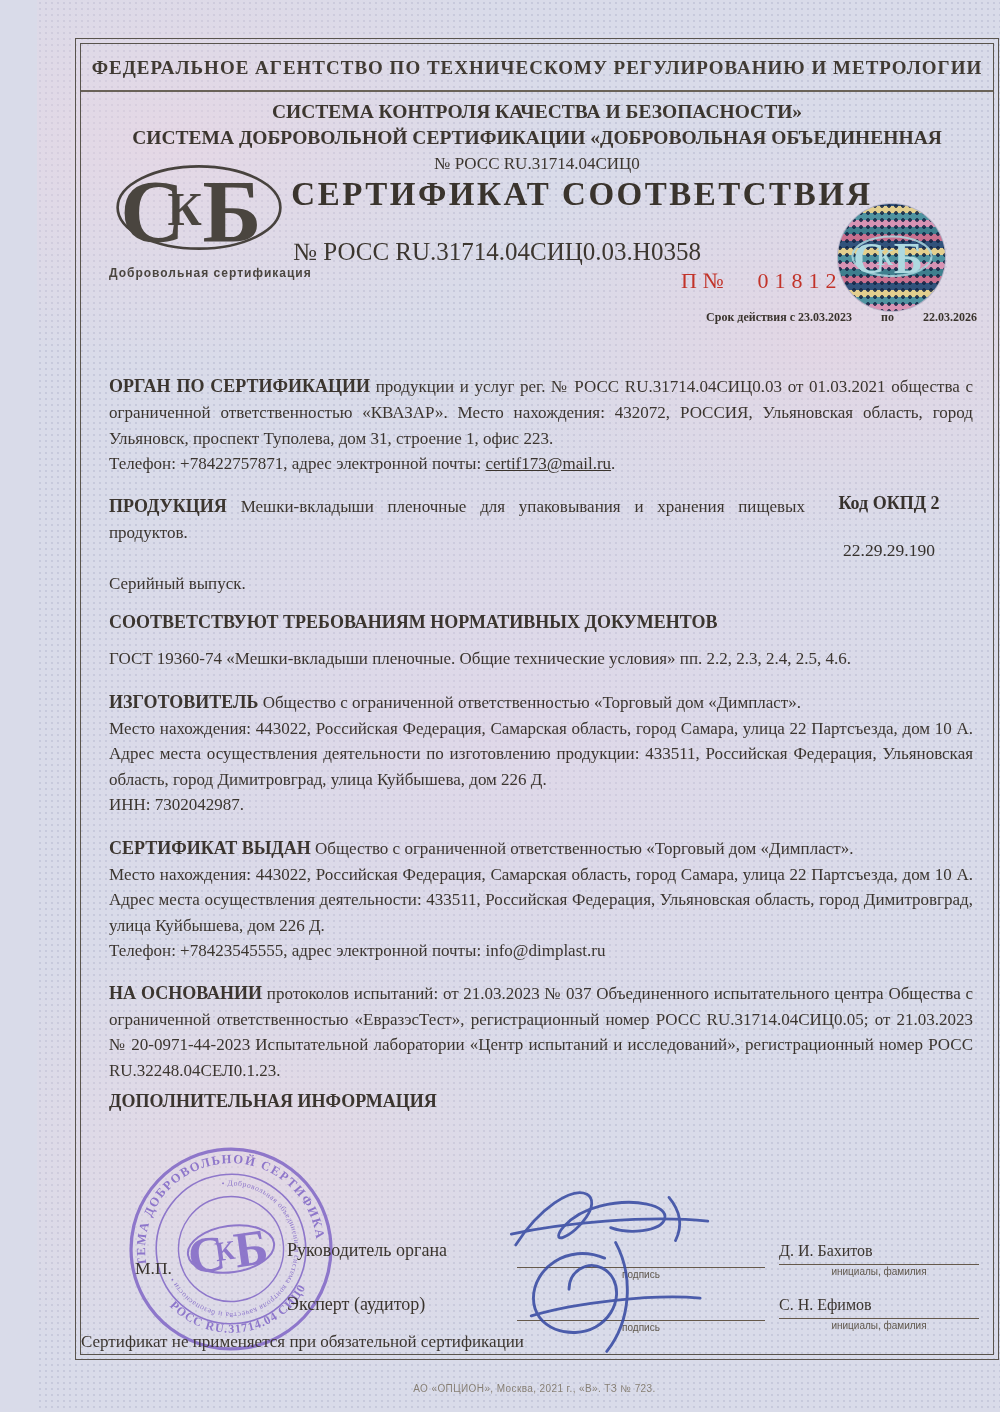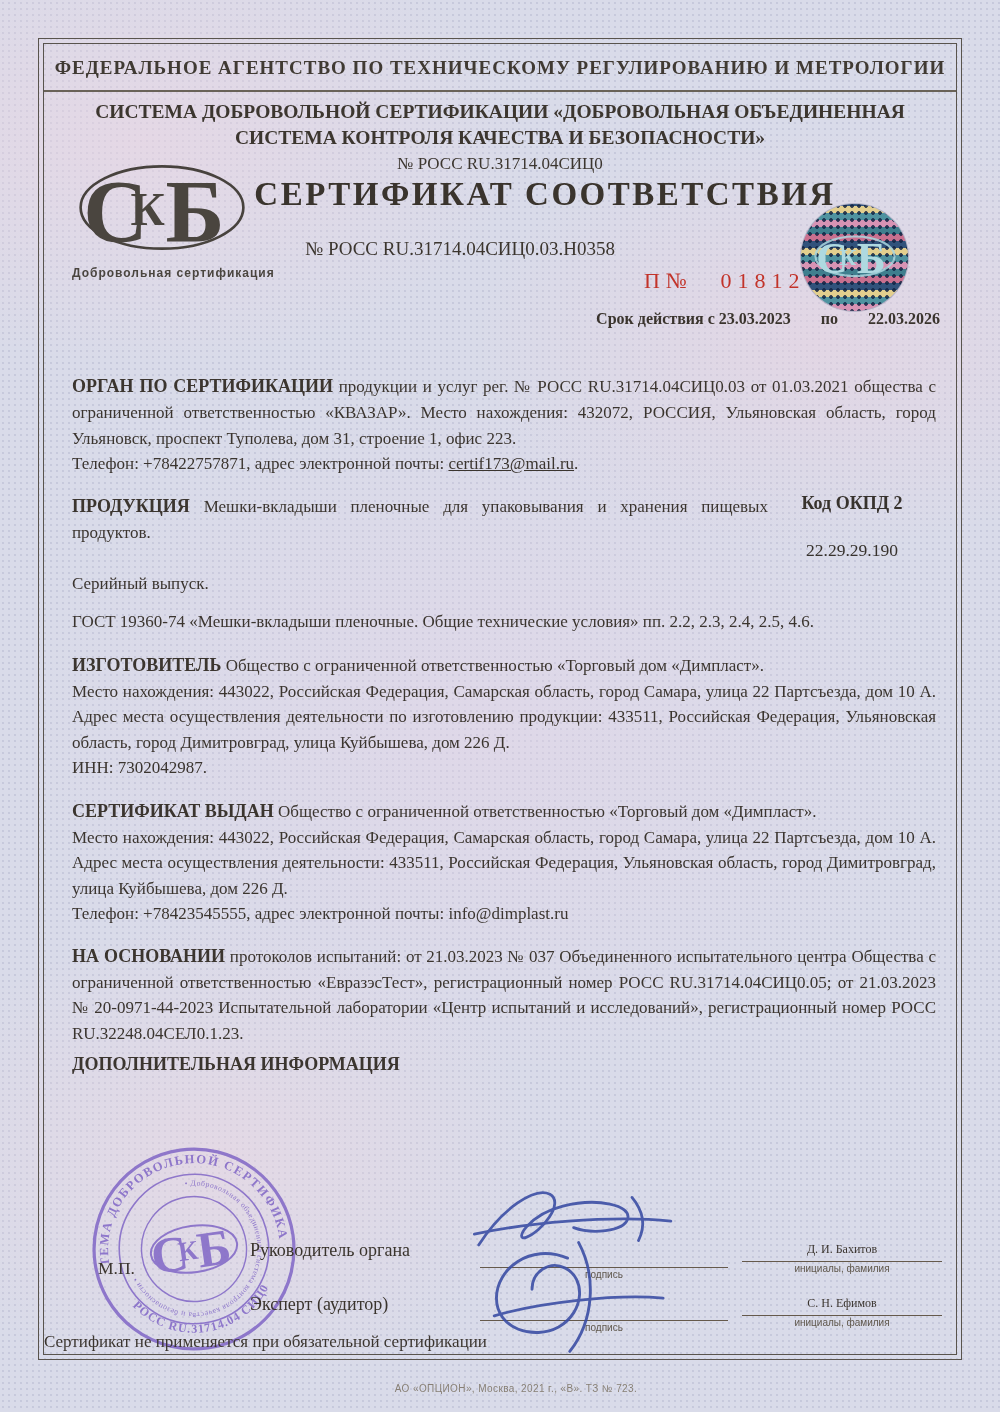--- a/index.html
+++ b/index.html
@@ -11,20 +11,21 @@
   .sheet{
     position:absolute;inset:0;overflow:hidden;
     background-color:#d9dbe9;
     background-image:
       radial-gradient(620px 360px at 14% 10%, rgba(238,213,226,.55), transparent 62%),
       radial-gradient(560px 340px at 82% 24%, rgba(236,209,223,.5), transparent 62%),
       radial-gradient(700px 520px at 48% 52%, rgba(231,211,231,.42), transparent 66%),
       radial-gradient(520px 380px at 22% 82%, rgba(238,214,225,.5), transparent 62%),
       radial-gradient(circle 1.1px at 3px 3px, rgba(104,108,148,.16) 1px, transparent 1.5px);
     background-size:auto,auto,auto,auto,6px 6px;
+    margin-left:37px;
   }
   .frame-outer{
     position:absolute;left:38px;top:38px;width:924px;height:1322px;
     border:1.7px solid #59544d;padding:4px;box-sizing:border-box;
   }
   .frame-inner{
     width:100%;height:100%;border:1.5px solid #59544d;box-sizing:border-box;
     position:relative;overflow:hidden;
   }
   .agency{
@@ -34,73 +35,73 @@
   .top-zone{position:relative;height:268px;}
   .system{position:absolute;top:7px;left:0;right:0;text-align:center;
     font-weight:bold;font-size:19.5px;line-height:1.35;color:#3c362f;}
   .sysnum{position:absolute;top:62px;left:0;right:0;text-align:center;font-size:17px;color:#3c362f;}
   .logo{position:absolute;left:28px;top:70px;width:180px;text-align:center;}
   .logo-caption{font-family:"Liberation Sans",sans-serif;font-size:12px;font-weight:bold;
     color:#4a453f;letter-spacing:1px;margin-top:2px;white-space:nowrap;text-align:center;}
   .title{position:absolute;top:84px;left:150px;right:60px;text-align:center;
     font-size:33px;font-weight:bold;letter-spacing:2.5px;color:#3a342d;}
   .certnum{position:absolute;top:146px;left:80px;right:160px;text-align:center;
-    font-size:19px;color:#3c362f;}
+    font-size:25px;color:#3c362f;}
   .blank-row{position:absolute;top:176px;left:600px;font-size:22px;color:#c23329;white-space:nowrap;}
   .blank-num{margin-left:34px;letter-spacing:6px;}
   .holo{position:absolute;top:112px;left:757px;width:107px;height:107px;border-radius:50%;
     background-color:#3f6f86;
     background-image:
       radial-gradient(circle 2.1px at 2px 2px, rgba(16,34,66,.85) 1.5px, transparent 2.2px),
       repeating-linear-gradient(0deg,#d793b4 0 7px,#4f93a0 7px 14px,#e3cf8e 14px 21px,#31527b 21px 28px,#c9708f 28px 35px,#3f7f8e 35px 42px);
     background-size:7px 7px,auto;
     box-shadow:0 0 0 1px rgba(60,70,110,.25);
     display:flex;align-items:center;justify-content:center;
   }
-  .validity{position:absolute;top:218px;right:16px;font-size:16px;font-weight:bold;color:#3a342d;white-space:nowrap;}
+  .validity{position:absolute;top:218px;right:16px;font-size:12px;font-weight:bold;color:#3a342d;white-space:nowrap;}
   .validity span{display:inline-block;}
   .v-gap{margin-left:26px;}
   .sections{padding:0 20px 0 28px;}
   .para{font-size:17px;line-height:1.5;text-align:justify;margin-top:13px;color:#3b352f;}
   .lead{font-weight:bold;font-size:18px;}
   .h-line{font-weight:bold;font-size:18px;margin-top:16px;color:#3b352f;}
   .email{text-decoration:underline;}
   .prod-flex{display:flex;margin-top:16px;}
   .prod-left{flex:1;}
   .prod-right{width:168px;text-align:center;flex:none;}
   .code-label{font-weight:bold;font-size:18px;}
   .code-value{font-size:17.5px;margin-top:26px;}
   .para + .para.cont{margin-top:0;}
   
   .abs{position:absolute;}
   .stamp{left:88px;top:1143px;width:212px;height:212px;opacity:.82;transform:rotate(-8deg);}
   .mp{left:98px;top:1258px;font-size:17.5px;color:#3b352f;}
   .sig-label{font-size:18px;font-weight:normal;color:#3a342d;white-space:nowrap;}
   .sig-line{border-bottom:1.5px solid #65594b;height:18px;}
   .sig-caption{font-family:"Liberation Sans",sans-serif;font-size:10px;color:#5f574c;text-align:center;margin-top:1px;}
-  .sig-name{font-size:12px;color:#3b352f;text-align:center;white-space:nowrap;}
+  .sig-name{font-size:16px;color:#3b352f;text-align:left;white-space:nowrap;}
   .footer-note{left:44px;right:44px;top:1332px;text-align:left;font-size:17px;color:#3b352f;}
   .imprint{left:0;right:0;top:1383px;text-align:center;
     font-family:"Liberation Sans",sans-serif;font-size:10px;color:#877f74;letter-spacing:.4px;padding-left:32px;}
   svg text{font-family:"Liberation Serif",serif;}
 </style>
 </head>
 <body>
 
 <div class="sheet">
 
   <div class="frame-outer">
     <div class="frame-inner">
 
       <div class="agency">ФЕДЕРАЛЬНОЕ АГЕНТСТВО ПО ТЕХНИЧЕСКОМУ РЕГУЛИРОВАНИЮ И МЕТРОЛОГИИ</div>
 
       <div class="top-zone">
         <div class="system">
+          <div>СИСТЕМА КОНТРОЛЯ  КАЧЕСТВА  И БЕЗОПАСНОСТИ»</div>
           <div>СИСТЕМА ДОБРОВОЛЬНОЙ СЕРТИФИКАЦИИ «ДОБРОВОЛЬНАЯ ОБЪЕДИНЕННАЯ</div>
-          <div>СИСТЕМА КОНТРОЛЯ  КАЧЕСТВА  И БЕЗОПАСНОСТИ»</div>
         </div>
         <div class="sysnum">№ РОСС RU.31714.04СИЦ0</div>
 
         <div class="logo">
           <svg width="176" height="98" viewBox="0 0 200 112">
             <ellipse cx="100" cy="52" rx="93" ry="47" fill="none" stroke="#47423d" stroke-width="3"></ellipse>
             <text x="10" y="90" font-size="102" font-weight="bold" fill="#4a453f">С</text>
             <text x="64" y="72" font-size="54" font-weight="bold" fill="#4a453f">К</text>
             <text x="104" y="90" font-size="102" font-weight="bold" fill="#4a453f">Б</text>
           </svg>
@@ -145,20 +146,21 @@
             <span>Мешки-вкладыши пленочные для упаковывания и хранения пищевых продуктов.</span><br>
             <br>
             <span>Серийный выпуск.</span>
           </div>
           <div class="prod-right">
             <div class="code-label">Код ОКПД 2</div>
             <div class="code-value">22.29.29.190</div>
           </div>
         </div>
 
+        <div class="h-line">СООТВЕТСТВУЮТ ТРЕБОВАНИЯМ НОРМАТИВНЫХ ДОКУМЕНТОВ</div>
         <div class="para cont">ГОСТ 19360-74 «Мешки-вкладыши пленочные. Общие технические условия» пп. 2.2, 2.3, 2.4, 2.5, 4.6.</div>
 
         <div class="para" style="margin-top:17px">
           <span class="lead">ИЗГОТОВИТЕЛЬ</span>
           <span>Общество с ограниченной ответственностью «Торговый дом «Димпласт».</span><br>
           <span>Место нахождения: 443022, Российская Федерация, Самарская область, город Самара, улица 22 Партсъезда, дом 10 А. Адрес места осуществления деятельности по изготовлению продукции: 433511, Российская Федерация, Ульяновская область, город Димитровград, улица Куйбышева, дом 226 Д.</span><br>
           <span>ИНН: 7302042987.</span>
         </div>
 
         <div class="para" style="margin-top:17px">

